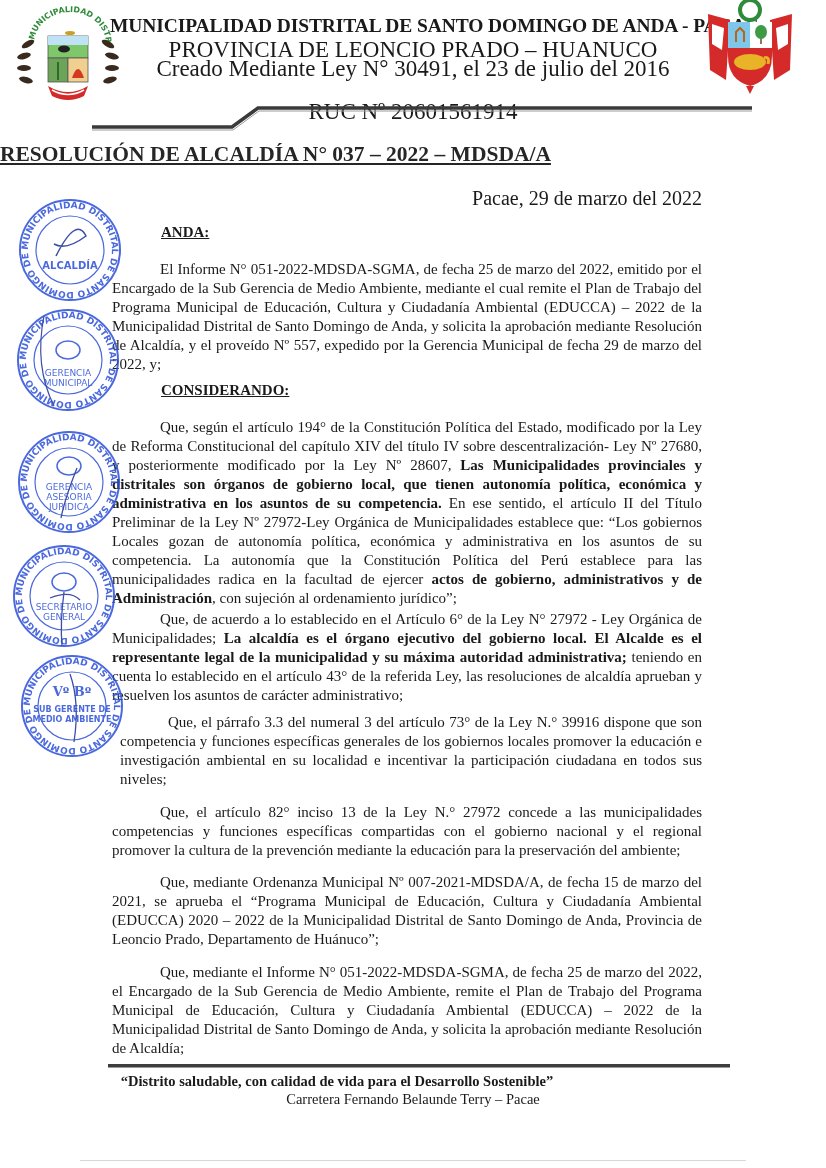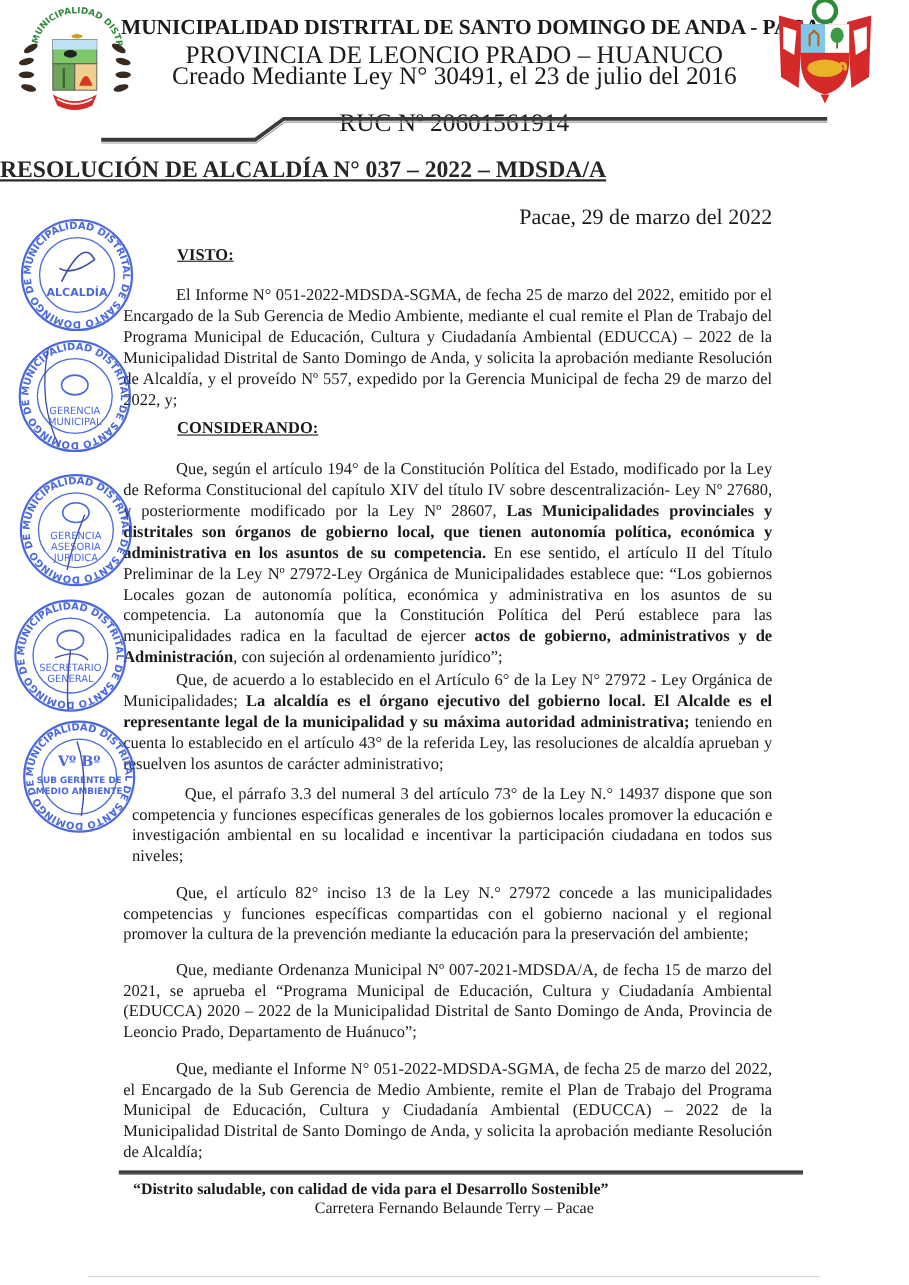--- a/index.html
+++ b/index.html
@@ -121,30 +121,30 @@
 </div>
 
 <svg class="abs divider-top" viewBox="0 0 826 140">
   <path d="M92,127 L232,127 L258,108 L752,108" fill="none" stroke="#3a3a3a" stroke-width="3.5"></path>
   <path d="M92,130 L233,130 L259,111 L752,111" fill="none" stroke="#9a9a9a" stroke-width="1"></path>
 </svg>
 
 <div class="abs res-title">RESOLUCIÓN DE ALCALDÍA N° 037 – 2022 – MDSDA/A</div>
 <div class="abs date">Pacae, 29 de marzo del 2022</div>
 
-<div class="abs section-head visto-h">VISTO:</div>
+<div class="abs section-head visto-h">ANDA:</div>
 <p class="para p-visto">El Informe N° 051-2022-MDSDA-SGMA, de fecha 25 de marzo del 2022, emitido por el Encargado de la Sub Gerencia de Medio Ambiente, mediante el cual remite el Plan de Trabajo del Programa Municipal de Educación, Cultura y Ciudadanía Ambiental (EDUCCA) – 2022 de la Municipalidad Distrital de Santo Domingo de Anda, y solicita la aprobación mediante Resolución de Alcaldía, y el proveído Nº 557, expedido por la Gerencia Municipal de fecha 29 de marzo del 2022, y;</p>
 
 <div class="abs section-head cons-h">CONSIDERANDO:</div>
 
 <p class="para p1"><span>Que, según el artículo 194° de la Constitución Política del Estado, modificado por la Ley de Reforma Constitucional del capítulo XIV del título IV sobre descentralización- Ley Nº 27680, y posteriormente modificado por la Ley Nº 28607, </span><b>Las Municipalidades provinciales y distritales son órganos de gobierno local, que tienen autonomía política, económica y administrativa en los asuntos de su competencia.</b><span> En ese sentido, el artículo II del Título Preliminar de la Ley Nº  27972-Ley Orgánica de Municipalidades establece que: “Los gobiernos Locales gozan de autonomía política, económica y administrativa en los asuntos de su competencia. La autonomía que la Constitución Política del Perú establece para las municipalidades radica en la facultad de ejercer </span><b>actos de gobierno, administrativos y de Administración</b><span>, con sujeción al ordenamiento jurídico”;</span></p>
 
 <p class="para p2"><span>Que, de acuerdo a lo establecido en el Artículo 6° de la Ley N° 27972 - Ley Orgánica de Municipalidades; </span><b>La alcaldía es el órgano ejecutivo del gobierno local. El Alcalde es el representante legal de la municipalidad y su máxima autoridad administrativa;</b><span> teniendo en cuenta lo establecido en el artículo 43° de la referida Ley, las resoluciones de alcaldía aprueban y resuelven los asuntos de carácter administrativo;</span></p>
 
-<p class="para p3">Que, el párrafo 3.3 del numeral 3 del artículo 73° de la Ley N.° 14937 dispone que son competencia y funciones específicas generales de los gobiernos locales promover la educación e investigación ambiental en su localidad e incentivar la participación ciudadana en todos sus niveles;</p>
+<p class="para p3">Que, el párrafo 3.3 del numeral 3 del artículo 73° de la Ley N.° 39916 dispone que son competencia y funciones específicas generales de los gobiernos locales promover la educación e investigación ambiental en su localidad e incentivar la participación ciudadana en todos sus niveles;</p>
 <p class="para p4">Que, el artículo 82° inciso 13 de la Ley N.° 27972 concede a las municipalidades competencias y funciones específicas compartidas con el gobierno nacional y el regional promover la cultura de la prevención mediante la educación para la preservación del ambiente;</p>
 <p class="para p5">Que, mediante Ordenanza Municipal Nº 007-2021-MDSDA/A, de fecha 15 de marzo del 2021, se aprueba el “Programa Municipal de Educación, Cultura y Ciudadanía Ambiental (EDUCCA) 2020 – 2022 de la Municipalidad Distrital de Santo Domingo de Anda, Provincia de Leoncio Prado, Departamento de Huánuco”;</p>
 <p class="para p6">Que, mediante el Informe N° 051-2022-MDSDA-SGMA, de fecha 25 de marzo del 2022, el Encargado de la Sub Gerencia de Medio Ambiente, remite el Plan de Trabajo del Programa Municipal de Educación, Cultura y Ciudadanía Ambiental (EDUCCA) – 2022 de la Municipalidad Distrital de Santo Domingo de Anda, y solicita la aprobación mediante Resolución de Alcaldía;</p>
 
 <div class="abs stamp s1">
   <svg width="108" height="108" viewBox="0 0 108 108" opacity="0.85">
     <circle cx="54" cy="54" r="50" fill="none" stroke="#2b4fd8" stroke-width="2"></circle>
     <circle cx="54" cy="54" r="34" fill="none" stroke="#2b4fd8" stroke-width="1.2"></circle>
     <path id="ring1" d="M54,54 m-42,0 a42,42 0 1,1 84,0 a42,42 0 1,1 -84,0" fill="none"></path>
     <text font-size="9" fill="#2b4fd8" font-family="DejaVu Sans, sans-serif" font-weight="bold"><textPath href="#ring1">MUNICIPALIDAD DISTRITAL DE SANTO DOMINGO DE ANDA</textPath></text>

